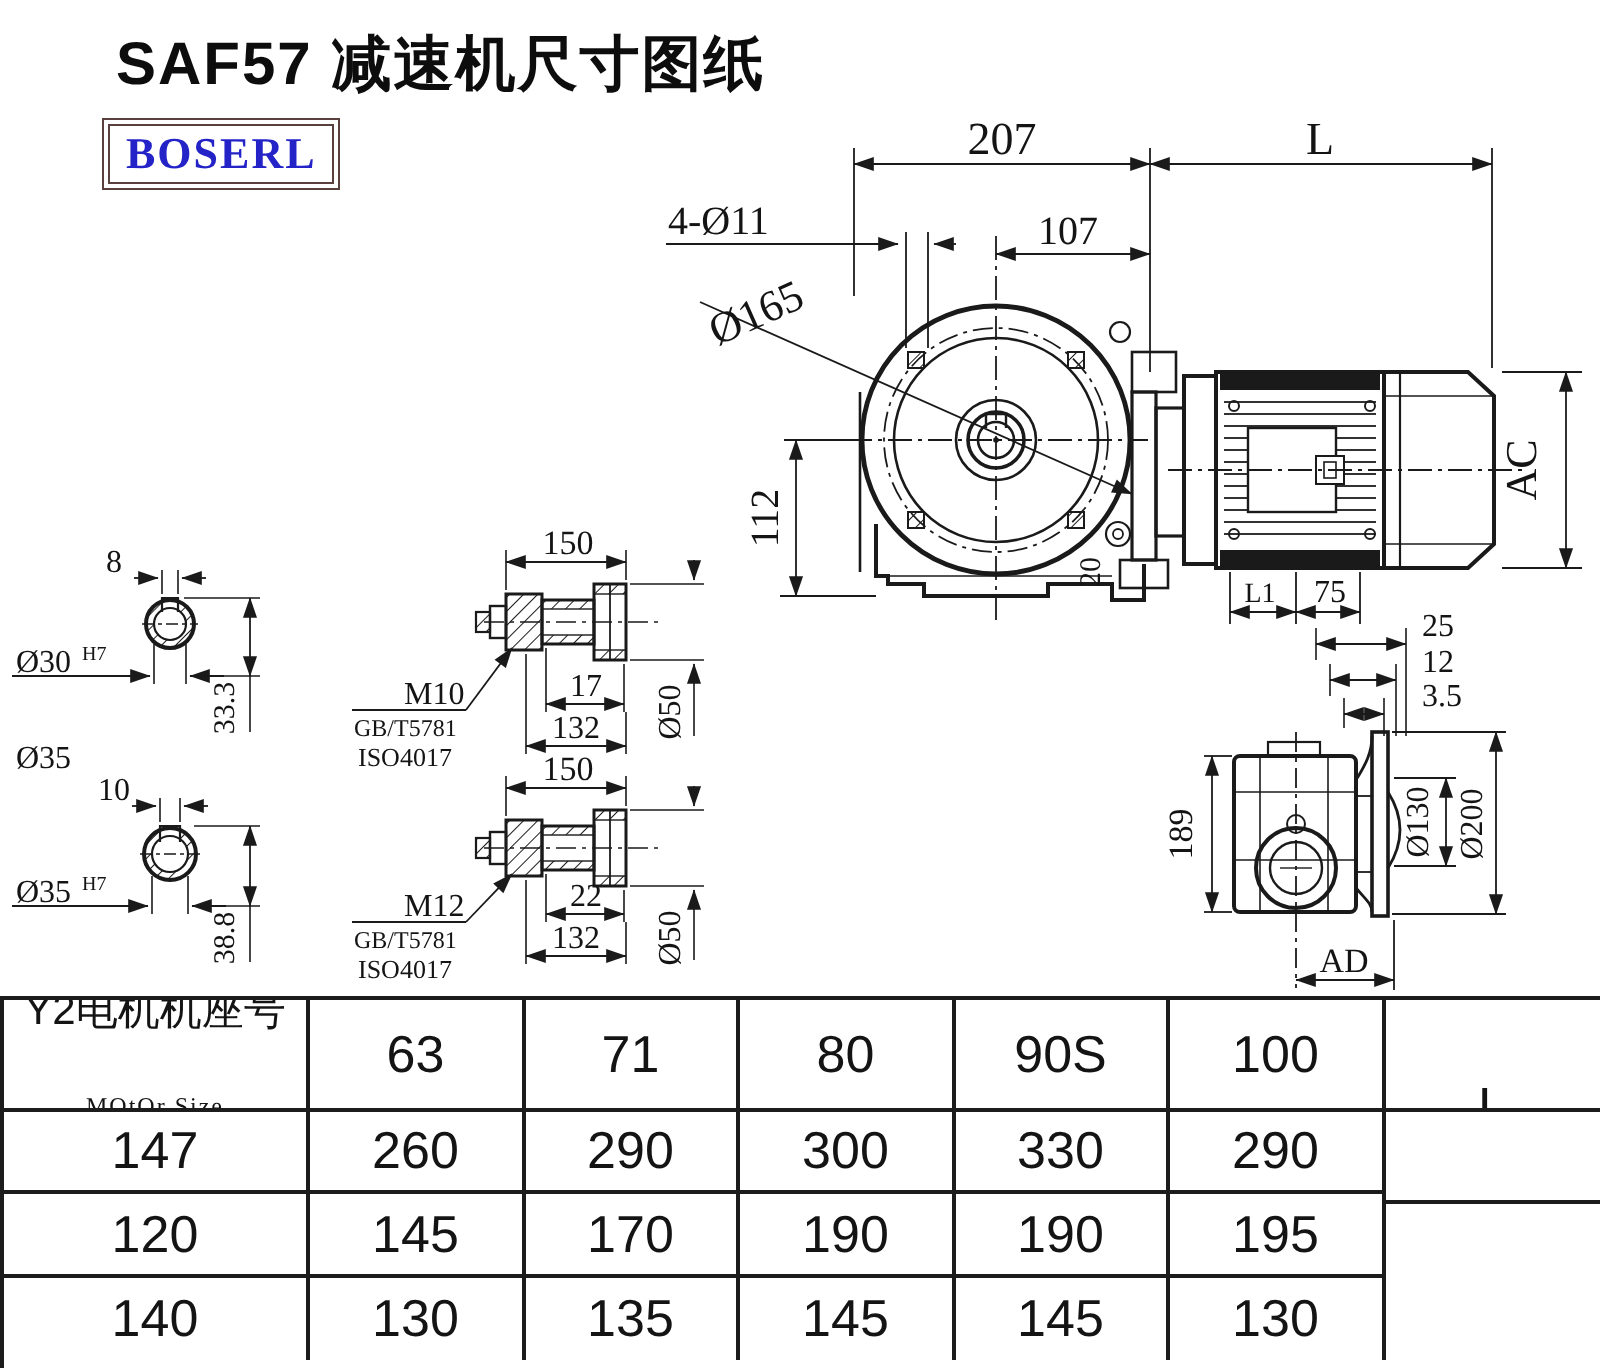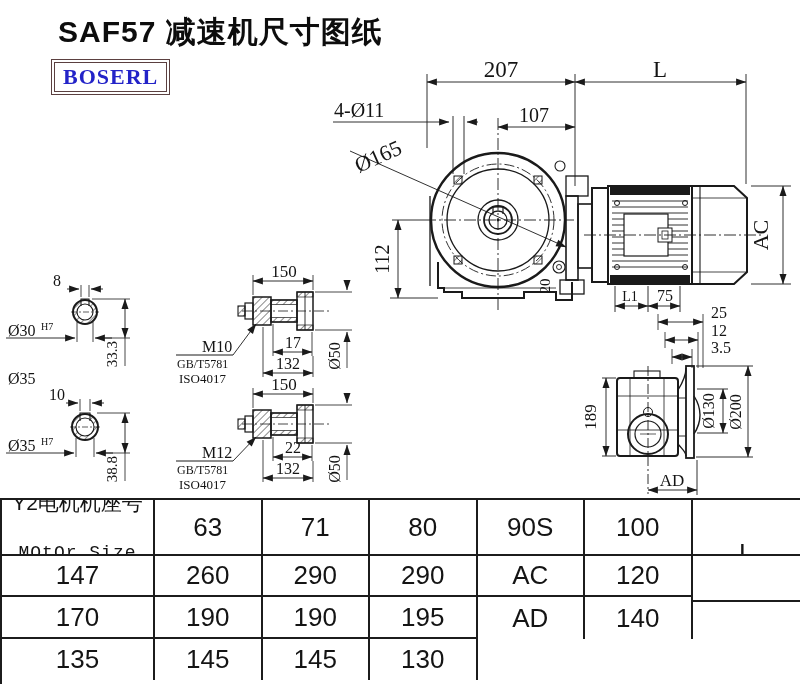--- a/index.html
+++ b/index.html
@@ -18,21 +18,21 @@
         border:2px solid #1c1c1c;display:grid;
         grid-template-columns:153px repeat(6,1fr);
         grid-template-rows:56px 41px 42px 41px;}
   .cell{border-right:2px solid #1c1c1c;border-bottom:2px solid #1c1c1c;
         display:flex;align-items:center;justify-content:center;
         font-size:26px;color:#141414;overflow:hidden;}
   .cell:nth-child(7n){border-right:none;margin-top:44px;}
   .cell.lastrow{border-bottom:none;}
   .hcell{flex-direction:column;justify-content:center;align-items:center;line-height:1.05;gap:30px;}
   .hcn{font-size:21px;white-space:nowrap;}
-  .hen{font-family:Liberation Mono, monospace;font-size:18px;letter-spacing:1px;white-space:nowrap;}
+  .hen{font-family:Liberation Serif, serif;font-size:12px;letter-spacing:1px;white-space:nowrap;}
 </style>
 </head>
 <body>
 
 <div class="stage">
 
   <div class="title">SAF57 减速机尺寸图纸</div>
   <div class="logo">
     <span>BOSERL</span>
   </div>
@@ -331,20 +331,22 @@
     <div class="cell">63</div>
     <div class="cell">71</div>
     <div class="cell">80</div>
     <div class="cell">90S</div>
     <div class="cell">100</div>
 
     <div class="cell">L</div>
     <div class="cell">147</div>
     <div class="cell">260</div>
     <div class="cell">290</div>
+    <div class="cell">300</div>
+    <div class="cell">330</div>
     <div class="cell">290</div>
 
     <div class="cell">AC</div>
     <div class="cell">120</div>
     <div class="cell">145</div>
     <div class="cell">170</div>
     <div class="cell">190</div>
     <div class="cell">190</div>
     <div class="cell">195</div>
 

